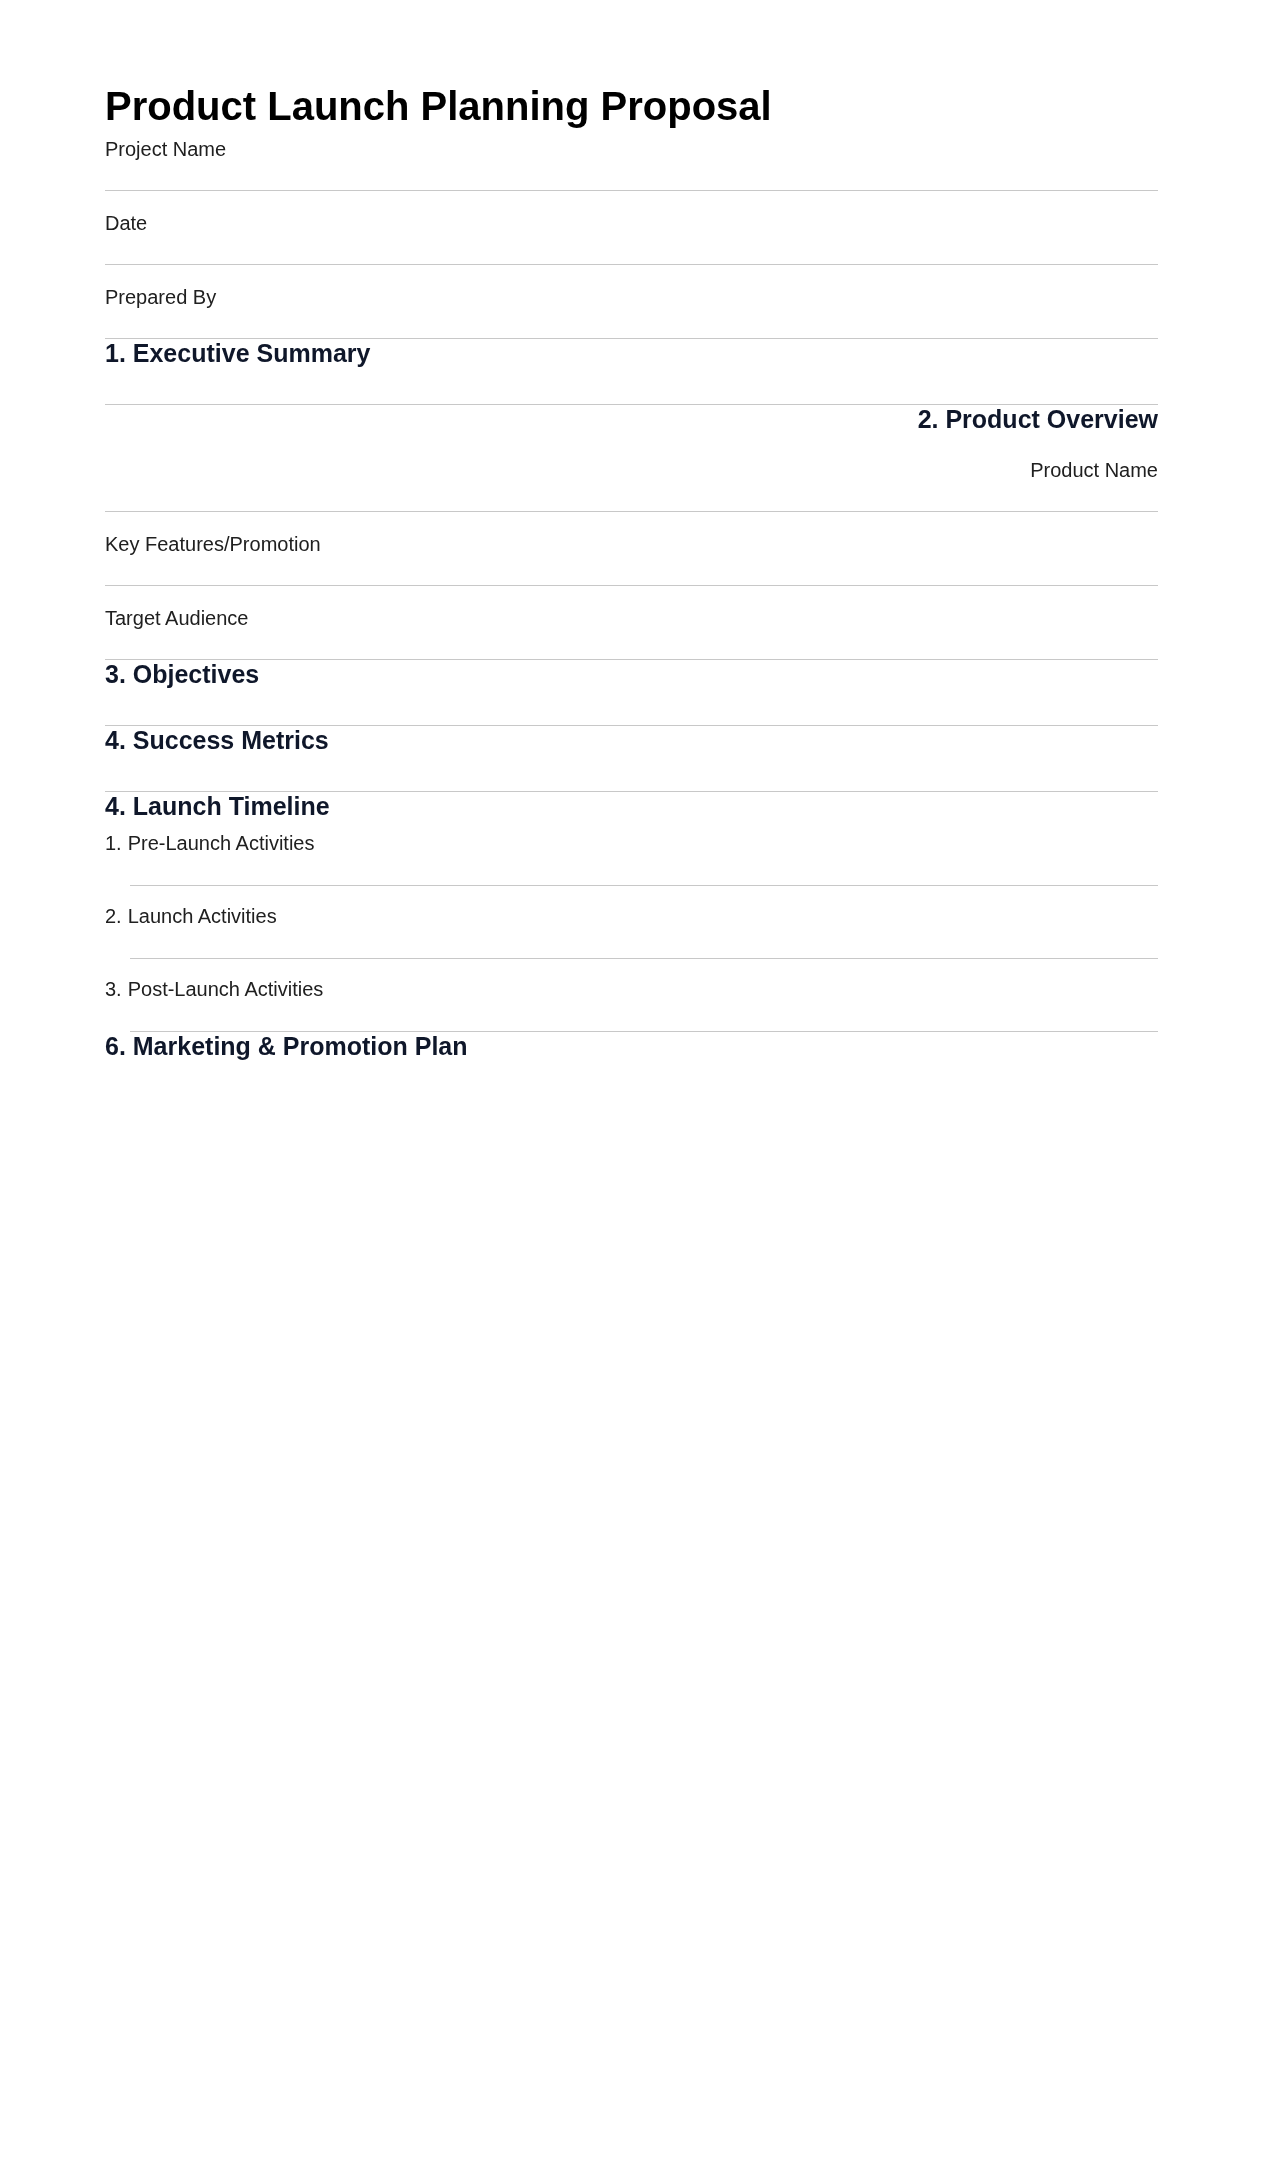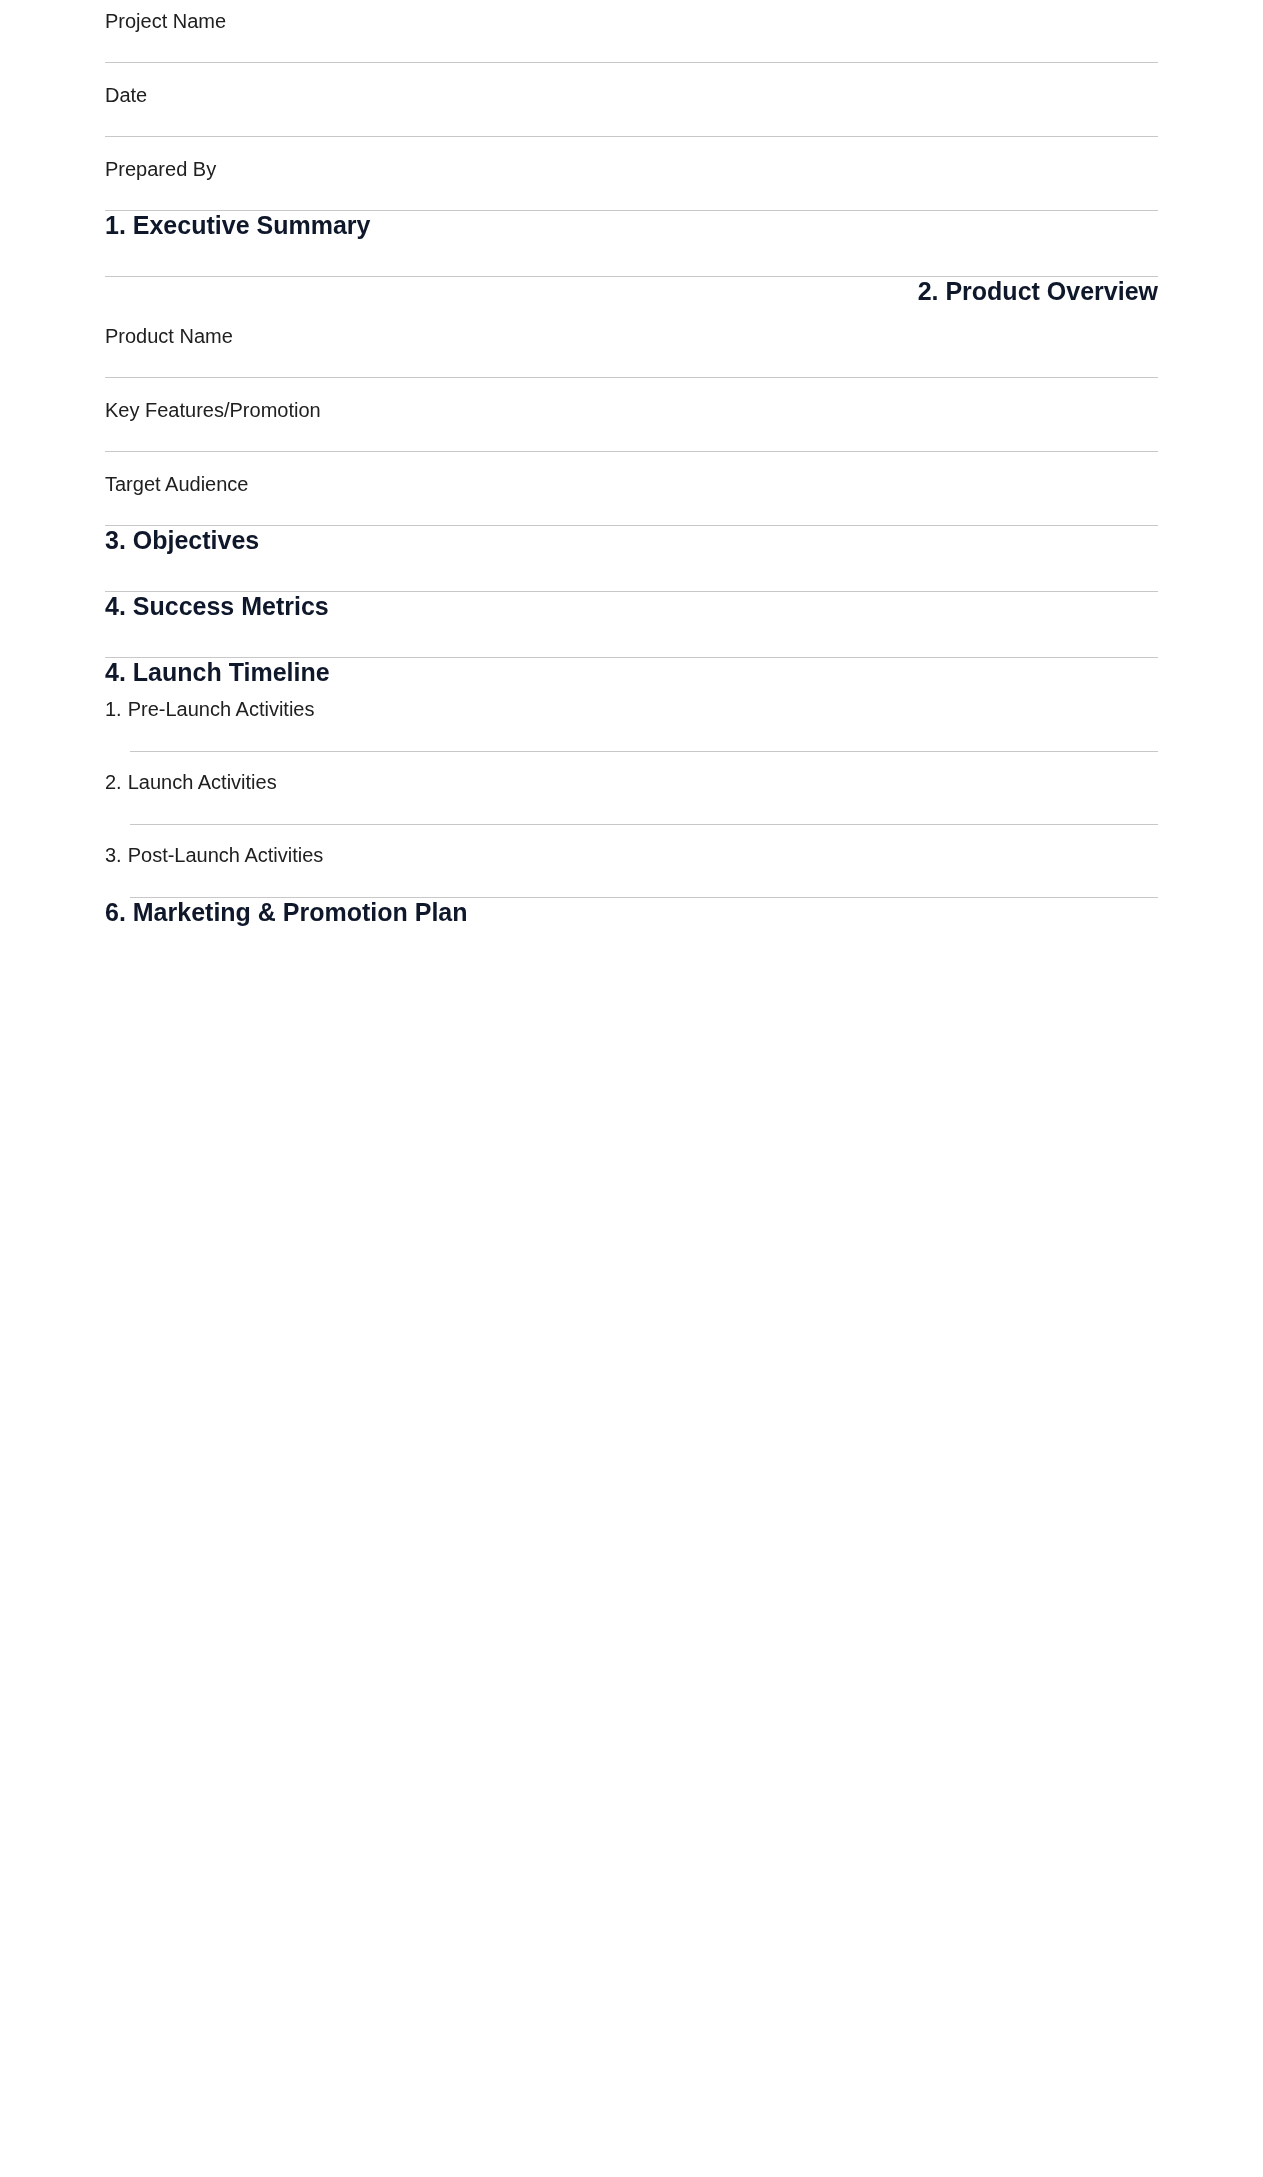--- a/index.html
+++ b/index.html
@@ -29,21 +29,21 @@
   }
   .blank {
     height: 30px;
     border-bottom: 1px solid #c8c8c8;
     font-size: 20px;
     line-height: 30px;
     color: #202020;
   }
   .field { margin-top: 21px; }
   .f-first { margin-top: 10px; }
-  .pf-first { margin-top: 20px; }
+  .pf-first { margin-top: 26px; text-align: right; }
   h2.section-heading {
     margin: 0;
     font-size: 25px;
     line-height: 28px;
     font-weight: 700;
     color: #0f172a;
   }
   .answer-blank {
     height: 38px;
     border-bottom: 1px solid #c8c8c8;
@@ -73,20 +73,21 @@
     font-size: 20px;
     line-height: 31px;
     color: #202020;
   }
 </style>
 </head>
 <body>
 
 <div class="page">
 
+  <h1 class="doc-title">Product Launch Planning Proposal</h1>
 
   <div class="field f-first">
     <div class="label">Project Name</div>
     <div class="blank"></div>
   </div>
 
   <div class="field">
     <div class="label">Date</div>
     <div class="blank"></div>
   </div>

